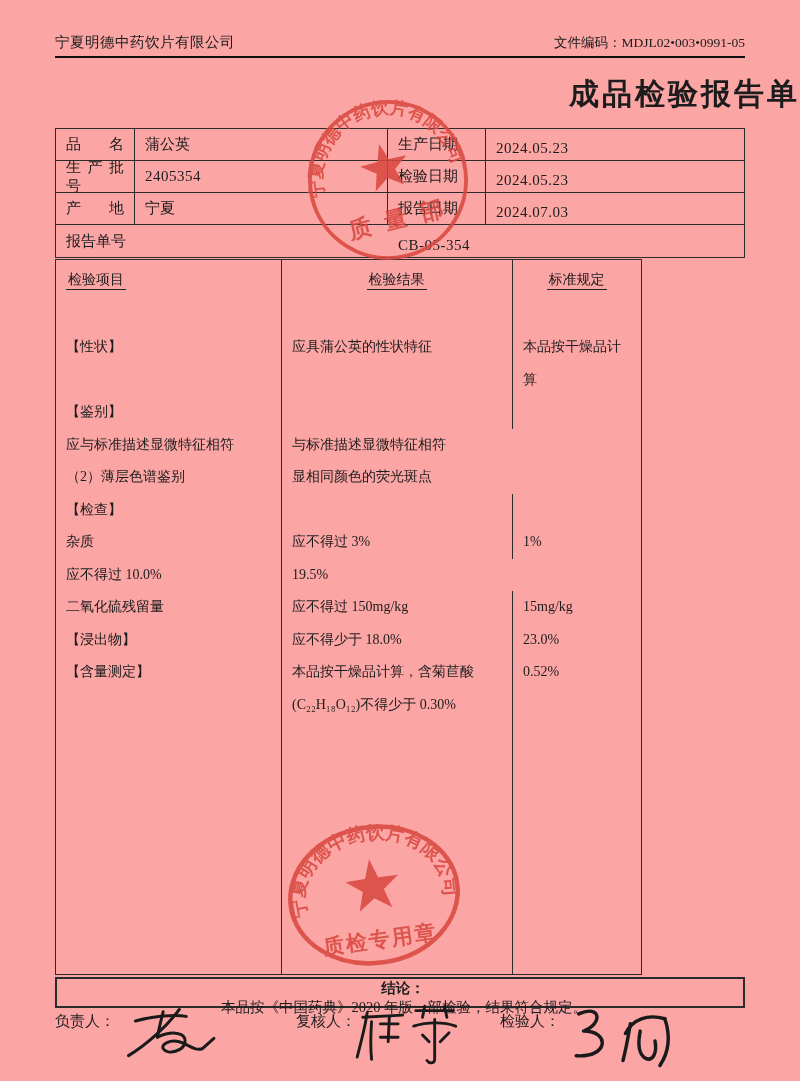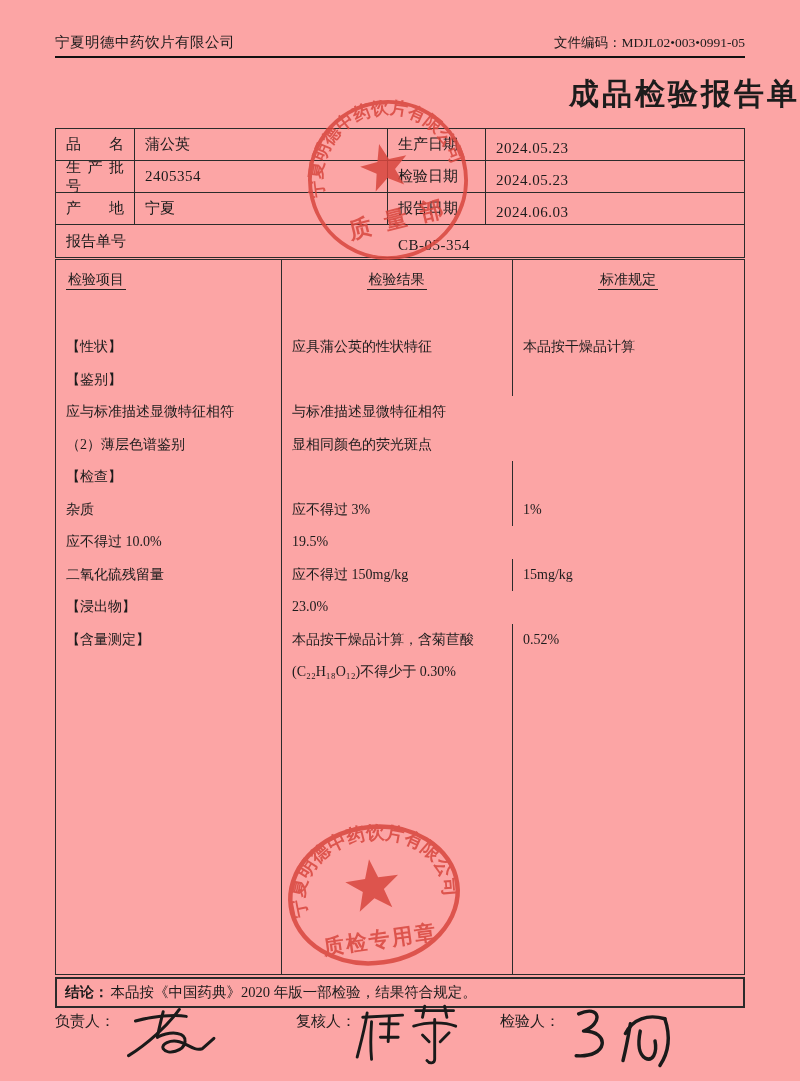--- a/index.html
+++ b/index.html
@@ -20,34 +20,34 @@
   .info-table { position:absolute; top:128px; left:55px; width:690px; border:1px solid #2b2b2b; }
   .info-row { display:grid; grid-template-columns:79px 253px 98px 1fr; border-bottom:1px solid #2b2b2b; height:32px; }
   .info-row.last { grid-template-columns:332px 1fr; border-bottom:none; }
   .info-cell { display:flex; align-items:center; font-size:15px; padding:0 10px; border-right:1px solid #2b2b2b; overflow:hidden; }
   .info-row .info-cell:last-child { border-right:none;margin-top:8px; }
   .info-row.last .info-cell:first-child { border-right:none; }
   .spread { display:block; width:100%; text-align:justify; text-align-last:justify; }
   .num { letter-spacing:.5px; }
 
   
-  .main-table { position:absolute; top:259px; left:55px; width:690px; height:716px;
+  .main-table { position:absolute; top:259px; left:55px; width:587px; height:716px;
                 border:1px solid #2b2b2b; display:flex; flex-direction:column; }
   .mt-row { display:grid; grid-template-columns:226px 231px 1fr; }
   .mt-cell { border-right:1px solid #2b2b2b; font-size:14px; line-height:32.5px; padding:0 11px 0 10px; }
   .mt-row .mt-cell:last-child { border-right:none; }
   .mt-header .mt-cell { height:71px; padding-top:7px; line-height:26px; }
   .mt-header .mt-cell.center { text-align:center; }
   .col-title { border-bottom:1px solid #222; padding:0 2px 2px 2px; }
   .mt-filler { flex:1; }
   .mt-filler .mt-cell { height:100%; }
 
   
   .conclusion { position:absolute; top:977px; left:55px; width:690px; height:31px;
-                border:2px solid #2b2b2b; display:flex; align-items:center; padding-left:8px; font-size:14.5px; }
+                border:2px solid #2b2b2b; display:flex; align-items:center; padding-left:8px; font-size:14.5px;flex-direction:column; }
   .conclusion b { font-weight:bold; margin-right:2px; }
 
   
   .sign-area { position:absolute; top:1006px; left:55px; width:690px; height:70px; }
   .sign-label { position:absolute; top:6px; font-size:15px; }
   .sig { position:absolute; }
 
   
   .stamp { position:absolute; opacity:.85; pointer-events:none; }
   .stamp text { font-family:"Liberation Serif","DejaVu Serif",serif; }
@@ -81,21 +81,21 @@
       <div class="info-cell num">2405354</div>
       <div class="info-cell">检验日期</div>
       <div class="info-cell num">2024.05.23</div>
     </div>
     <div class="info-row">
       <div class="info-cell">
           <span class="spread">产地</span>
         </div>
       <div class="info-cell">宁夏</div>
       <div class="info-cell">报告日期</div>
-      <div class="info-cell num">2024.06.03</div>
+      <div class="info-cell num">2024.07.03</div>
     </div>
     <div class="info-row last">
       <div class="info-cell">报告单号</div>
       <div class="info-cell num">CB-05-354</div>
     </div>
   </div>
 
   <div class="main-table">
     <div class="mt-row mt-header">
       <div class="mt-cell"><span class="col-title">检验项目</span></div>
@@ -135,20 +135,21 @@
       <div class="mt-cell">应不得过 10.0%</div>
       <div class="mt-cell">19.5%</div>
     </div>
     <div class="mt-row">
       <div class="mt-cell">二氧化硫残留量</div>
       <div class="mt-cell">应不得过 150mg/kg</div>
       <div class="mt-cell">15mg/kg</div>
     </div>
     <div class="mt-row">
       <div class="mt-cell">【浸出物】</div>
+      <div class="mt-cell">应不得少于 18.0%</div>
       <div class="mt-cell">23.0%</div>
     </div>
     <div class="mt-row">
       <div class="mt-cell">【含量测定】</div>
       <div class="mt-cell">本品按干燥品计算，含菊苣酸 (C₂₂H₁₈O₁₂)不得少于 0.30%</div>
       <div class="mt-cell">0.52%</div>
     </div>
 
     <div class="mt-row mt-filler">
       <div class="mt-cell"></div>

